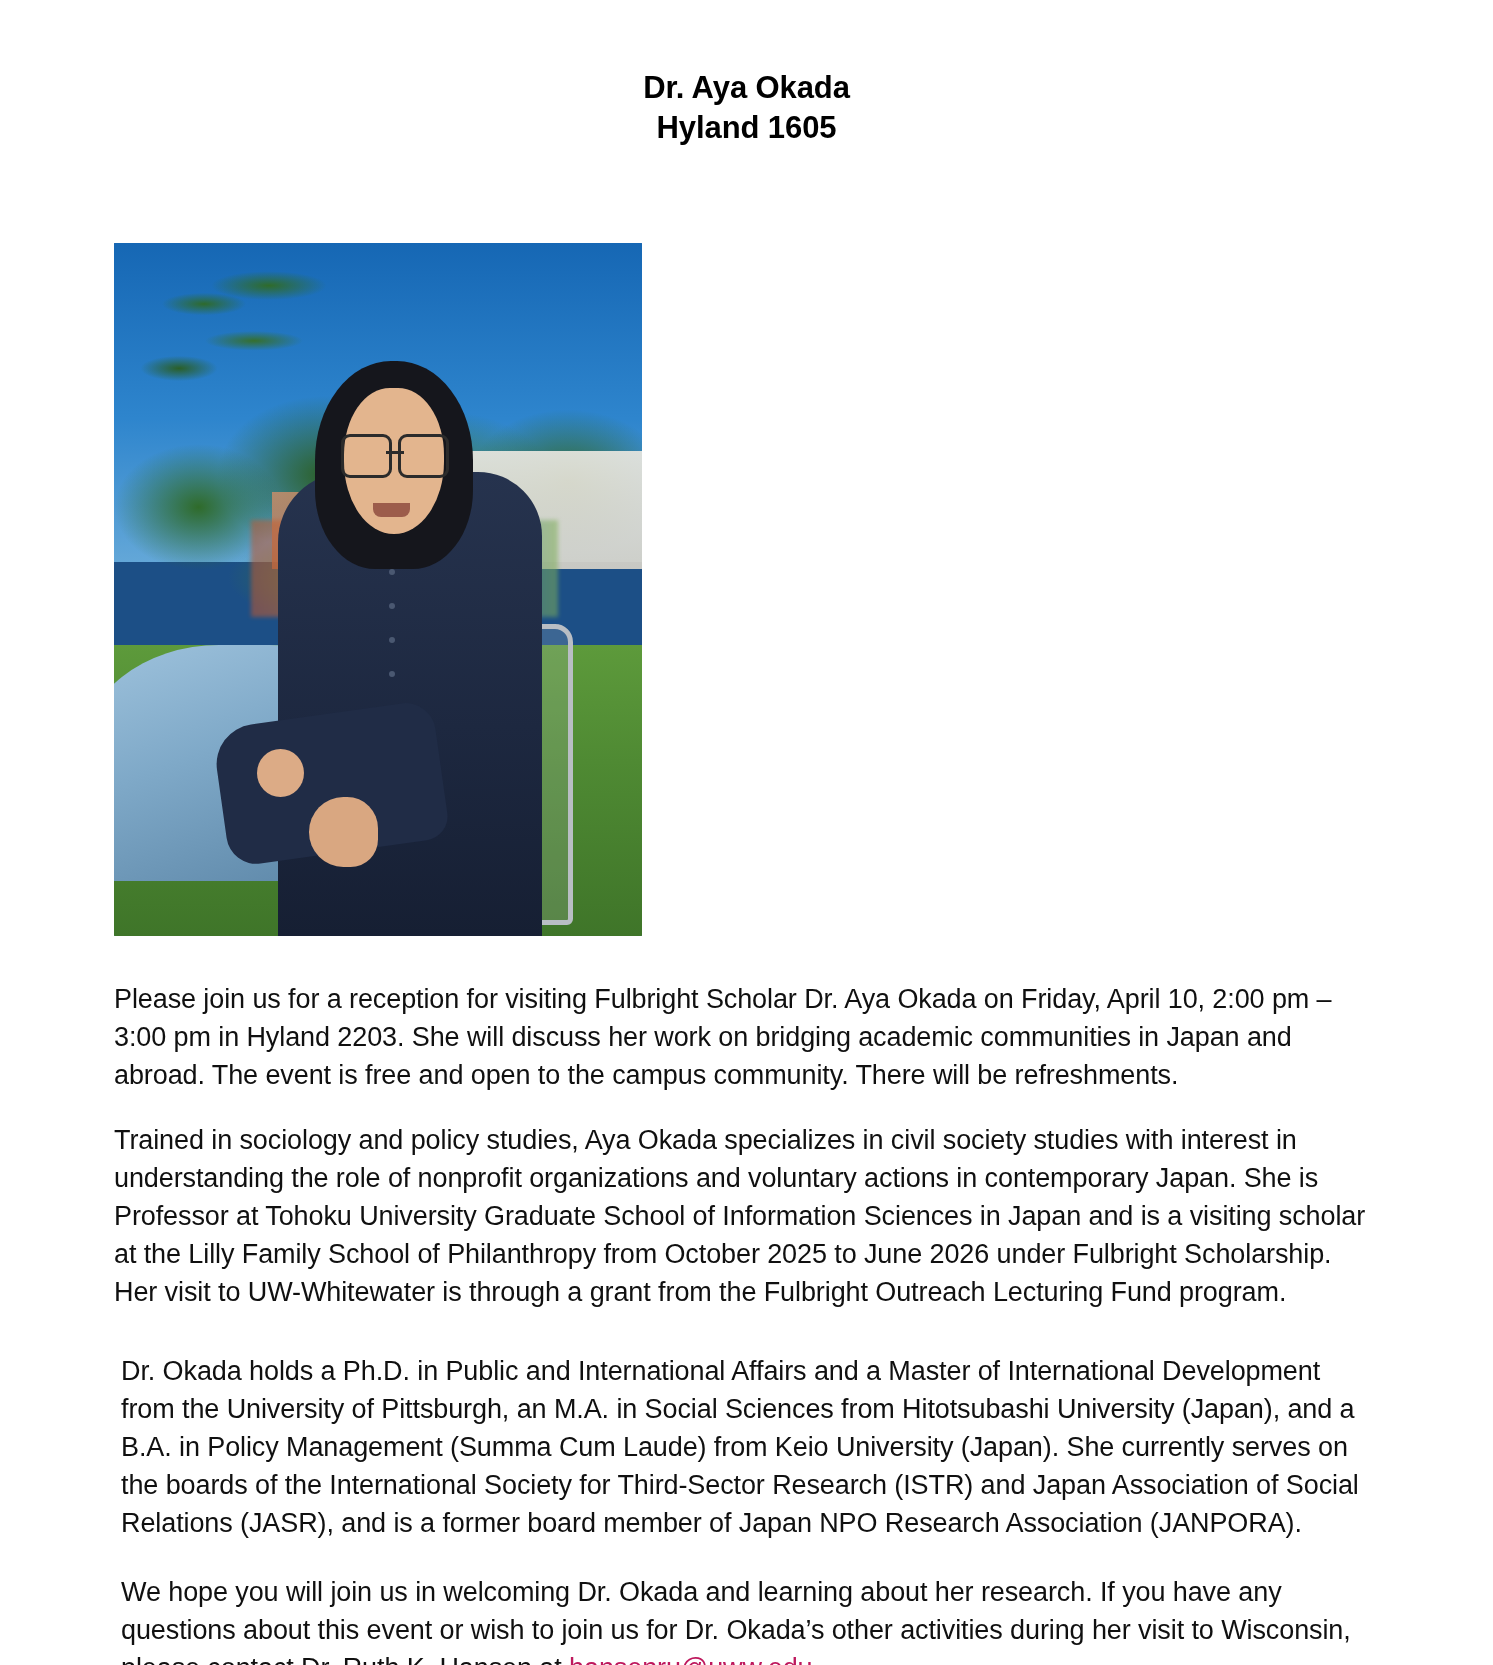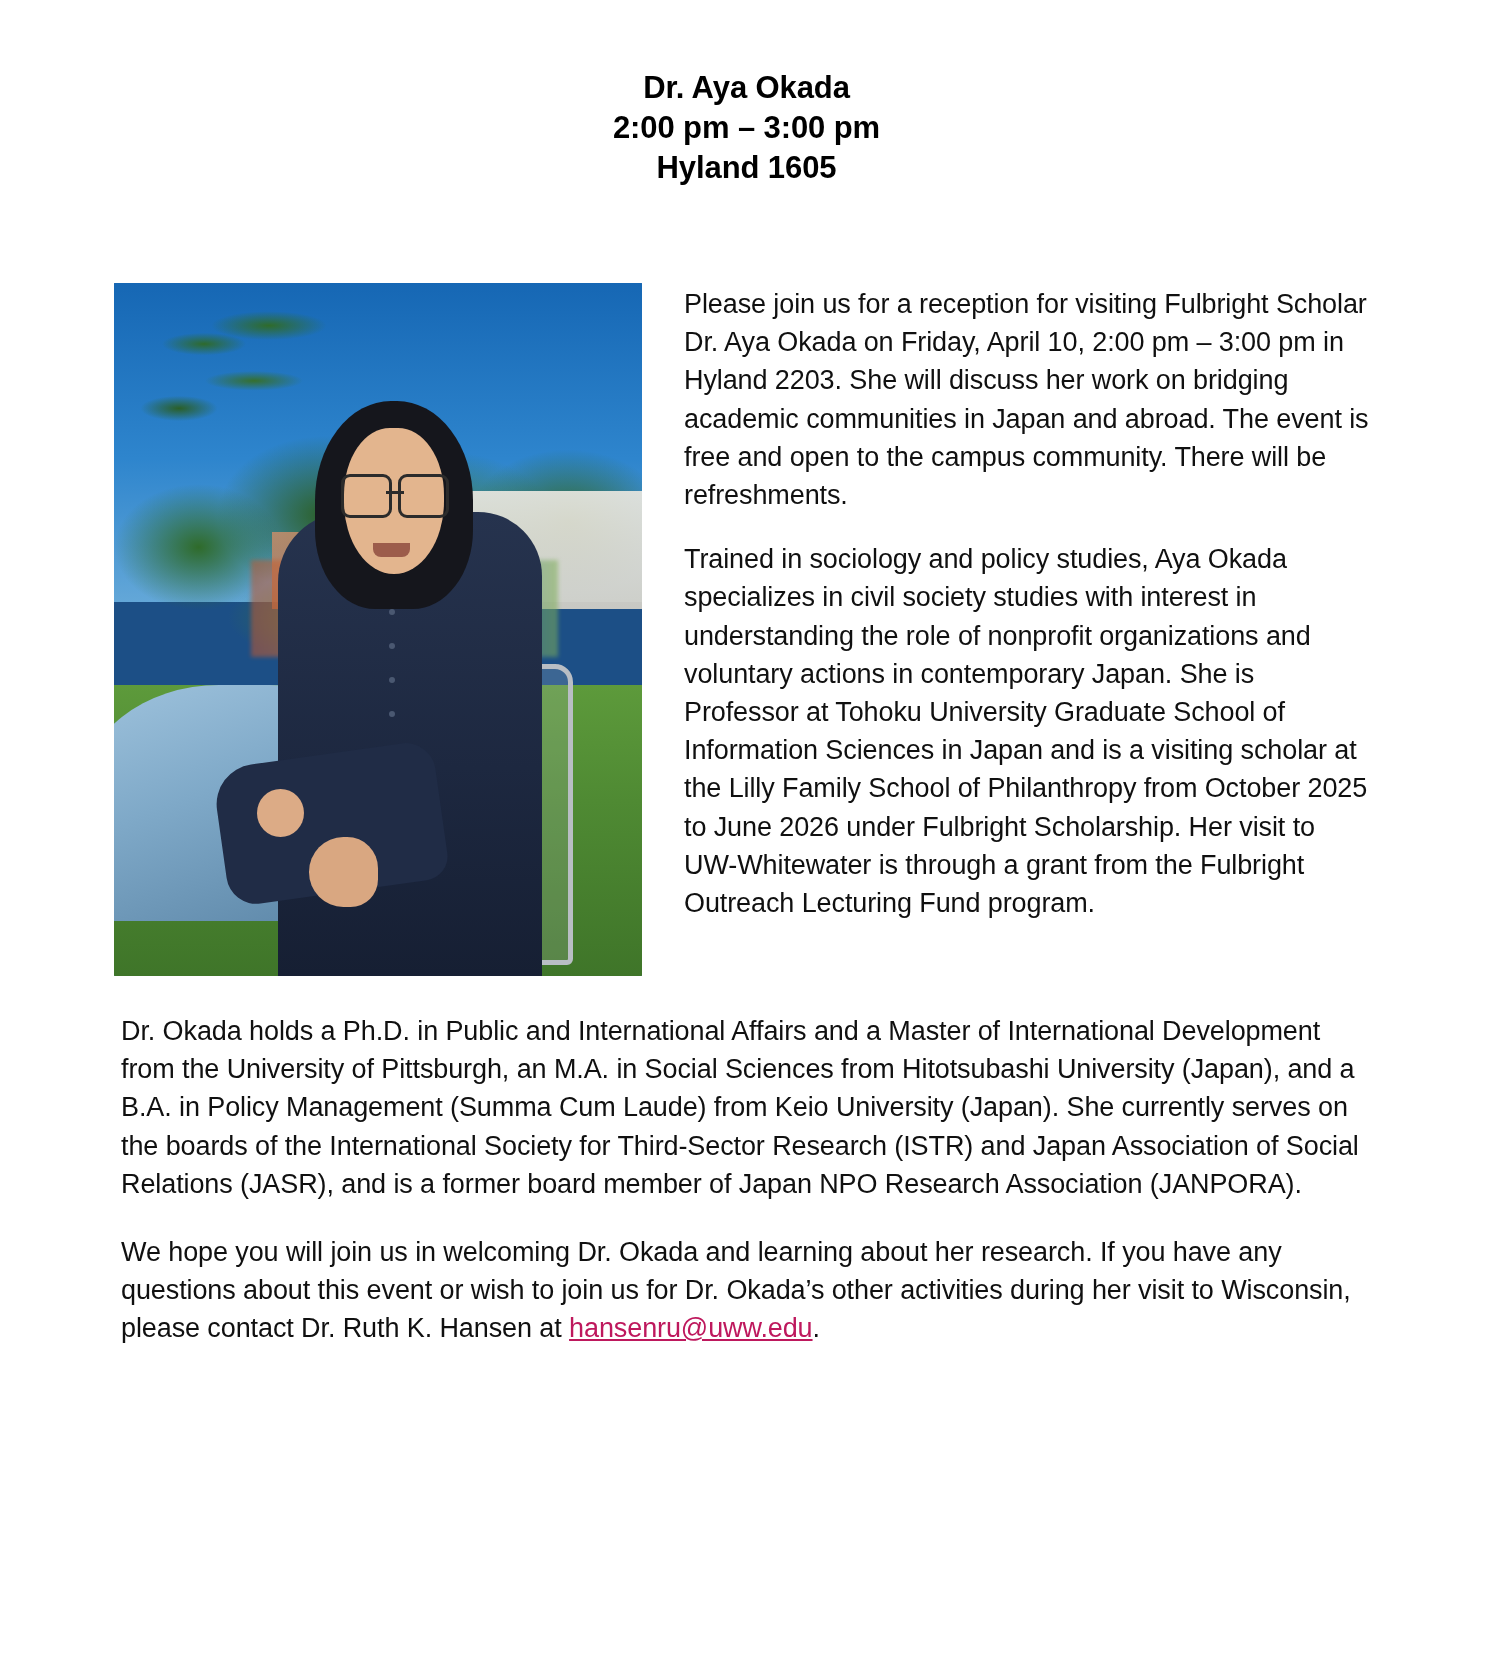--- a/index.html
+++ b/index.html
@@ -35,20 +35,21 @@
     color: #000;
   }
 
   
   .cols {
     margin-top: 95px;
     padding: 0 105px 0 98px;
     display: flex;
     align-items: flex-start;
     gap: 42px;
+    flex-direction: column;
   }
   .photo-wrap {
     width: 528px;
     flex: 0 0 528px;
   }
   .photo {
     width: 528px;
     height: 693px;
     position: relative;
     overflow: hidden;
@@ -233,21 +234,20 @@
     text-decoration: underline;
   }
 </style>
 </head>
 <body>
 
 <div class="page">
 
   <div class="header">
     <div class="line">Dr. Aya Okada</div>
-    <div class="line">2:00 pm – 3:00 pm</div>
     <div class="line">Hyland 1605</div>
   </div>
 
   <div class="cols">
 
     <div class="photo-wrap">
       <div class="photo">
         <div class="ph-sky"></div>
         <div class="ph-foliage"></div>
         <div class="ph-palm"></div>

